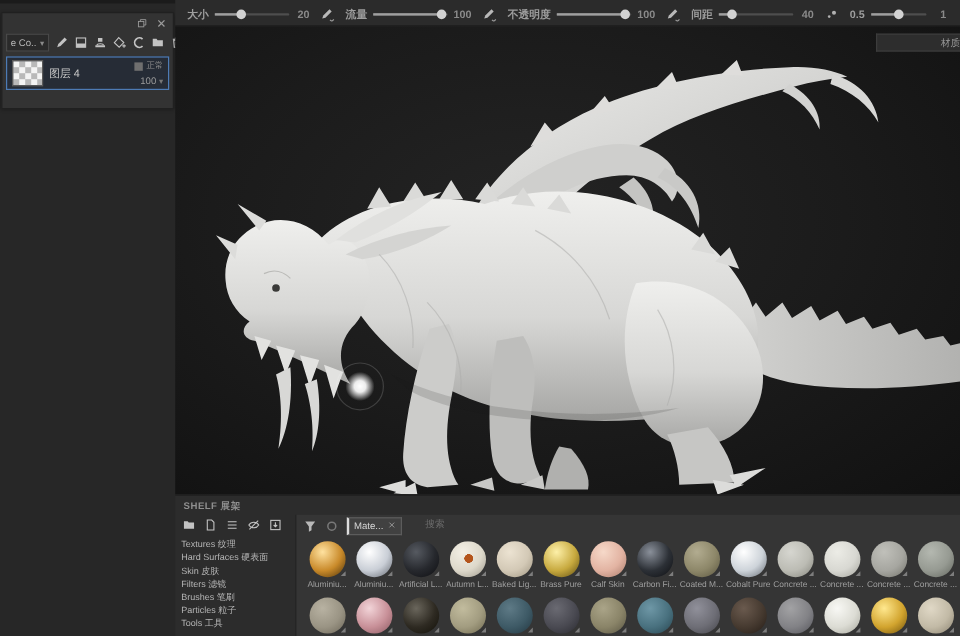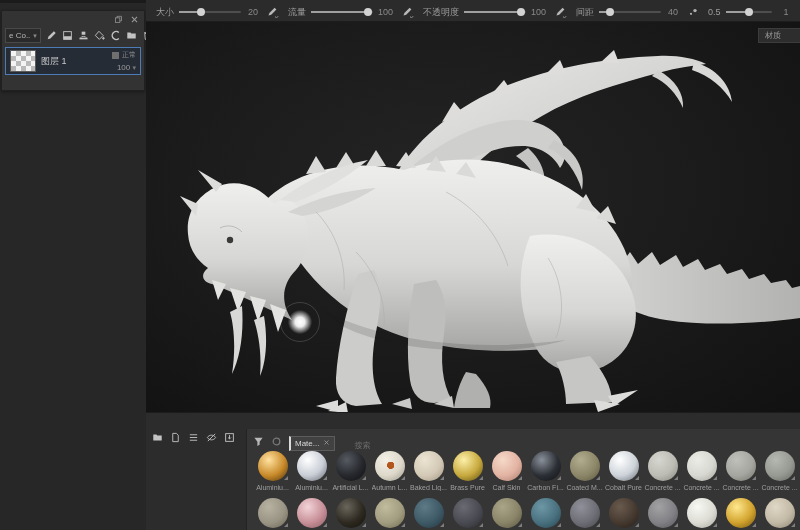--- a/index.html
+++ b/index.html
@@ -3,21 +3,21 @@
 <meta charset="utf-8">
 <style>
   html,body{margin:0;padding:0;background:#0d0d0d;}
   .app{position:relative;width:800px;height:530px;overflow:hidden;background:#262626;
        font-family:"Liberation Sans",sans-serif;-webkit-font-smoothing:antialiased;}
   
   .topstrip{position:absolute;left:0;top:0;width:100%;height:3px;background:#1b1b1b;}
   .toolbar{position:absolute;left:146px;right:0;top:0;height:22px;background:#2b2b2b;
            border-bottom:1px solid #1d1d1d;display:flex;align-items:center;gap:9px;
            padding:3px 6px 0 10px;box-sizing:border-box;}
-  .tbgroup{display:flex;align-items:center;gap:5px;flex:none;}
+  .tbgroup{display:flex;align-items:center;gap:5px;flex:none;font-weight:bold;}
   .tblabel{font-size:9px;color:#9d9d9d;white-space:nowrap;}
   .track{position:relative;width:62px;height:2px;background:#4e4e4e;border-radius:1px;}
   .track.small{width:46px;}
   .fill{position:absolute;left:0;top:0;height:2px;background:#9f9f9f;}
   .handle{position:absolute;top:-3px;width:8px;height:8px;border-radius:50%;background:#d2d2d2;margin-left:-4px;}
   .tbval{font-size:9px;color:#8a8a8a;min-width:12px;text-align:right;}
   .icon{display:inline-block;line-height:0;}
   .icon svg{width:12px;height:12px;display:block;}
   
   .leftcol{position:absolute;left:0;top:3px;width:146px;bottom:0;background:#272727;padding-left:12px;}
@@ -37,38 +37,38 @@
   .lname{font-size:9px;color:#c8c8c8;flex:1;}
   .lright{display:flex;flex-direction:column;align-items:flex-end;gap:3px;}
   .lblend{font-size:7px;color:#8d8d8d;display:flex;align-items:center;gap:3px;}
   .lblend .sq{width:7px;height:7px;background:#6f6f6f;display:inline-block;}
   .lopacity{font-size:8px;color:#9a9a9a;}
   .lopacity .chev{font-size:7px;color:#777;}
   
   .vp{position:absolute;left:146px;top:22px;width:654px;height:390px;overflow:hidden;
       background:radial-gradient(ellipse at 45% 42%,#242424 0%,#1b1b1b 52%,#111 100%);}
   .vp svg.dragon{position:absolute;left:0;top:0;}
-  .vtab{position:absolute;right:0;top:6px;width:42px;height:15px;background:#2d2d2d;
+  .vtab{position:absolute;right:0;top:6px;width:70px;height:15px;background:#2d2d2d;
         border:1px solid #3c3c3c;border-right:none;font-size:8px;color:#9a9a9a;
-        display:flex;align-items:center;padding-left:6px;box-sizing:border-box;}
+        display:flex;align-items:center;padding-left:6px;box-sizing:border-box;justify-content:flex-end;}
   .cursor{position:absolute;left:141px;top:287px;width:26px;height:26px;pointer-events:none;
           background:radial-gradient(circle,#fff 0%,rgba(255,255,255,.92) 26%,rgba(255,255,255,0) 66%);}
   .cursor::after{content:"";position:absolute;inset:-7px;border:1px solid rgba(255,255,255,.16);border-radius:50%;}
   
   .shelf{position:absolute;left:146px;top:412px;width:654px;height:118px;background:#2c2c2c;
          border-top:1px solid #1c1c1c;box-sizing:border-box;}
   .sh-head{height:13px;padding:3px 0 0 7px;font-size:8px;font-weight:bold;color:#8f8f8f;letter-spacing:.4px;}
   .sh-body{position:absolute;top:16px;left:0;right:0;bottom:0;display:flex;}
   .sh-left{width:100px;flex:none;padding:1px 0 0 5px;box-sizing:border-box;}
   .lib-icons{display:flex;gap:7px;padding:2px 2px 5px 1px;}
   .lib-icons .icon svg{width:11px;height:11px;}
   .cat{font-size:7.5px;color:#b5b5b5;line-height:11px;white-space:nowrap;cursor:default;}
   .sh-right{flex:1;border-left:1px solid #232323;background:#353535;overflow:hidden;
             position:relative;padding-left:6px;box-sizing:border-box;}
-  .mat-toolbar{display:flex;align-items:flex-end;gap:7px;height:20px;padding-top:2px;}
+  .mat-toolbar{display:flex;align-items:flex-start;gap:7px;height:20px;padding-top:2px;}
   .mat-toolbar .icon svg{width:11px;height:11px;}
   .chip{display:flex;align-items:center;gap:4px;background:#414141;border:1px solid #5c5c5c;
         border-left:2px solid #dcdcdc;padding:0 4px;height:13px;font-size:8px;color:#d8d8d8;}
   .chip .icon svg{width:7px;height:7px;}
   .search-ph{font-size:8px;color:#6d6d6d;margin-left:12px;}
   .mat-grid{display:grid;grid-template-columns:repeat(14,39px);}
   .mat-grid.row2{margin-top:7px;}
   .tile{width:39px;display:flex;flex-direction:column;align-items:center;}
   .ball{width:30px;height:30px;border-radius:50%;position:relative;flex:none;}
   .ball::after{content:"";position:absolute;right:0;bottom:1px;width:0;height:0;
@@ -140,21 +140,21 @@
               <svg viewBox="0 0 12 12">
                 <path d="M2.2 3h7.6M4.6 3V1.9h2.8V3" fill="none" stroke="#c3c3c3"></path>
                 <path d="M3 3.8h6l-.5 6.4h-5z" fill="none" stroke="#c3c3c3"></path>
                 <path d="M5 5.2v3.4M7 5.2v3.4" stroke="#c3c3c3" stroke-width=".8"></path>
               </svg>
             </span>
           </span>
       </div>
       <div class="lp-row">
         <div class="thumb"></div>
-        <div class="lname">图层 1</div>
+        <div class="lname">图层 4</div>
         <div class="lright">
           <div class="lblend">
             <span class="sq"></span>
             <span>正常</span>
           </div>
           <div class="lopacity">
             <span>100</span>
             <span class="chev">▾</span>
           </div>
         </div>
@@ -294,20 +294,21 @@
         <path d="M300 170 C330 186 352 212 362 244"></path>
       </g>
     </svg>
     <div class="vtab">
       <span>材质</span>
     </div>
     <div class="cursor"></div>
   </div>
 
   <div class="shelf">
+    <div class="sh-head">SHELF 展架</div>
     <div class="sh-body">
       <div class="sh-left">
         <div class="lib-icons" id="lib-icons">
             <span class="icon">
               <svg viewBox="0 0 12 12">
                 <path d="M1.4 2.6h3.4l1 1.2h4.8v5.6H1.4z" fill="#c3c3c3"></path>
               </svg>
             </span>
             <span class="icon">
               <svg viewBox="0 0 12 12">
@@ -324,20 +325,29 @@
                 <path d="M1.5 6c2-3.4 7-3.4 9 0-2 3.4-7 3.4-9 0z" fill="none" stroke="#c3c3c3"></path>
                 <path d="M2 10 10 2" stroke="#c3c3c3"></path>
               </svg>
             </span>
             <span class="icon">
               <svg viewBox="0 0 12 12">
                 <rect x="1.8" y="1.8" width="8.4" height="8.4" fill="none" stroke="#c3c3c3"></rect>
                 <path d="M6 3.4v4M4.4 6 6 7.6 7.6 6" fill="none" stroke="#c3c3c3"></path>
               </svg>
             </span>
+          </div>
+        <div id="cats">
+            <div class="cat">Textures 纹理</div>
+            <div class="cat">Hard Surfaces 硬表面</div>
+            <div class="cat">Skin 皮肤</div>
+            <div class="cat">Filters 滤镜</div>
+            <div class="cat">Brushes 笔刷</div>
+            <div class="cat">Particles 粒子</div>
+            <div class="cat">Tools 工具</div>
           </div>
       </div>
       <div class="sh-right">
         <div class="mat-toolbar">
           <span id="funnel-slot"><span class="icon"><svg viewBox="0 0 12 12">
                   <path d="M1.5 1.8h9L7.2 6.2v3.4L4.8 11V6.2z" fill="#b8b8b8"></path>
                 </svg></span></span>
           <span id="ring-slot"><span class="icon"><svg viewBox="0 0 12 12">
                   <circle cx="6" cy="6" r="3.6" fill="none" stroke="#787878" stroke-width="1.4"></circle>
                 </svg></span></span>

